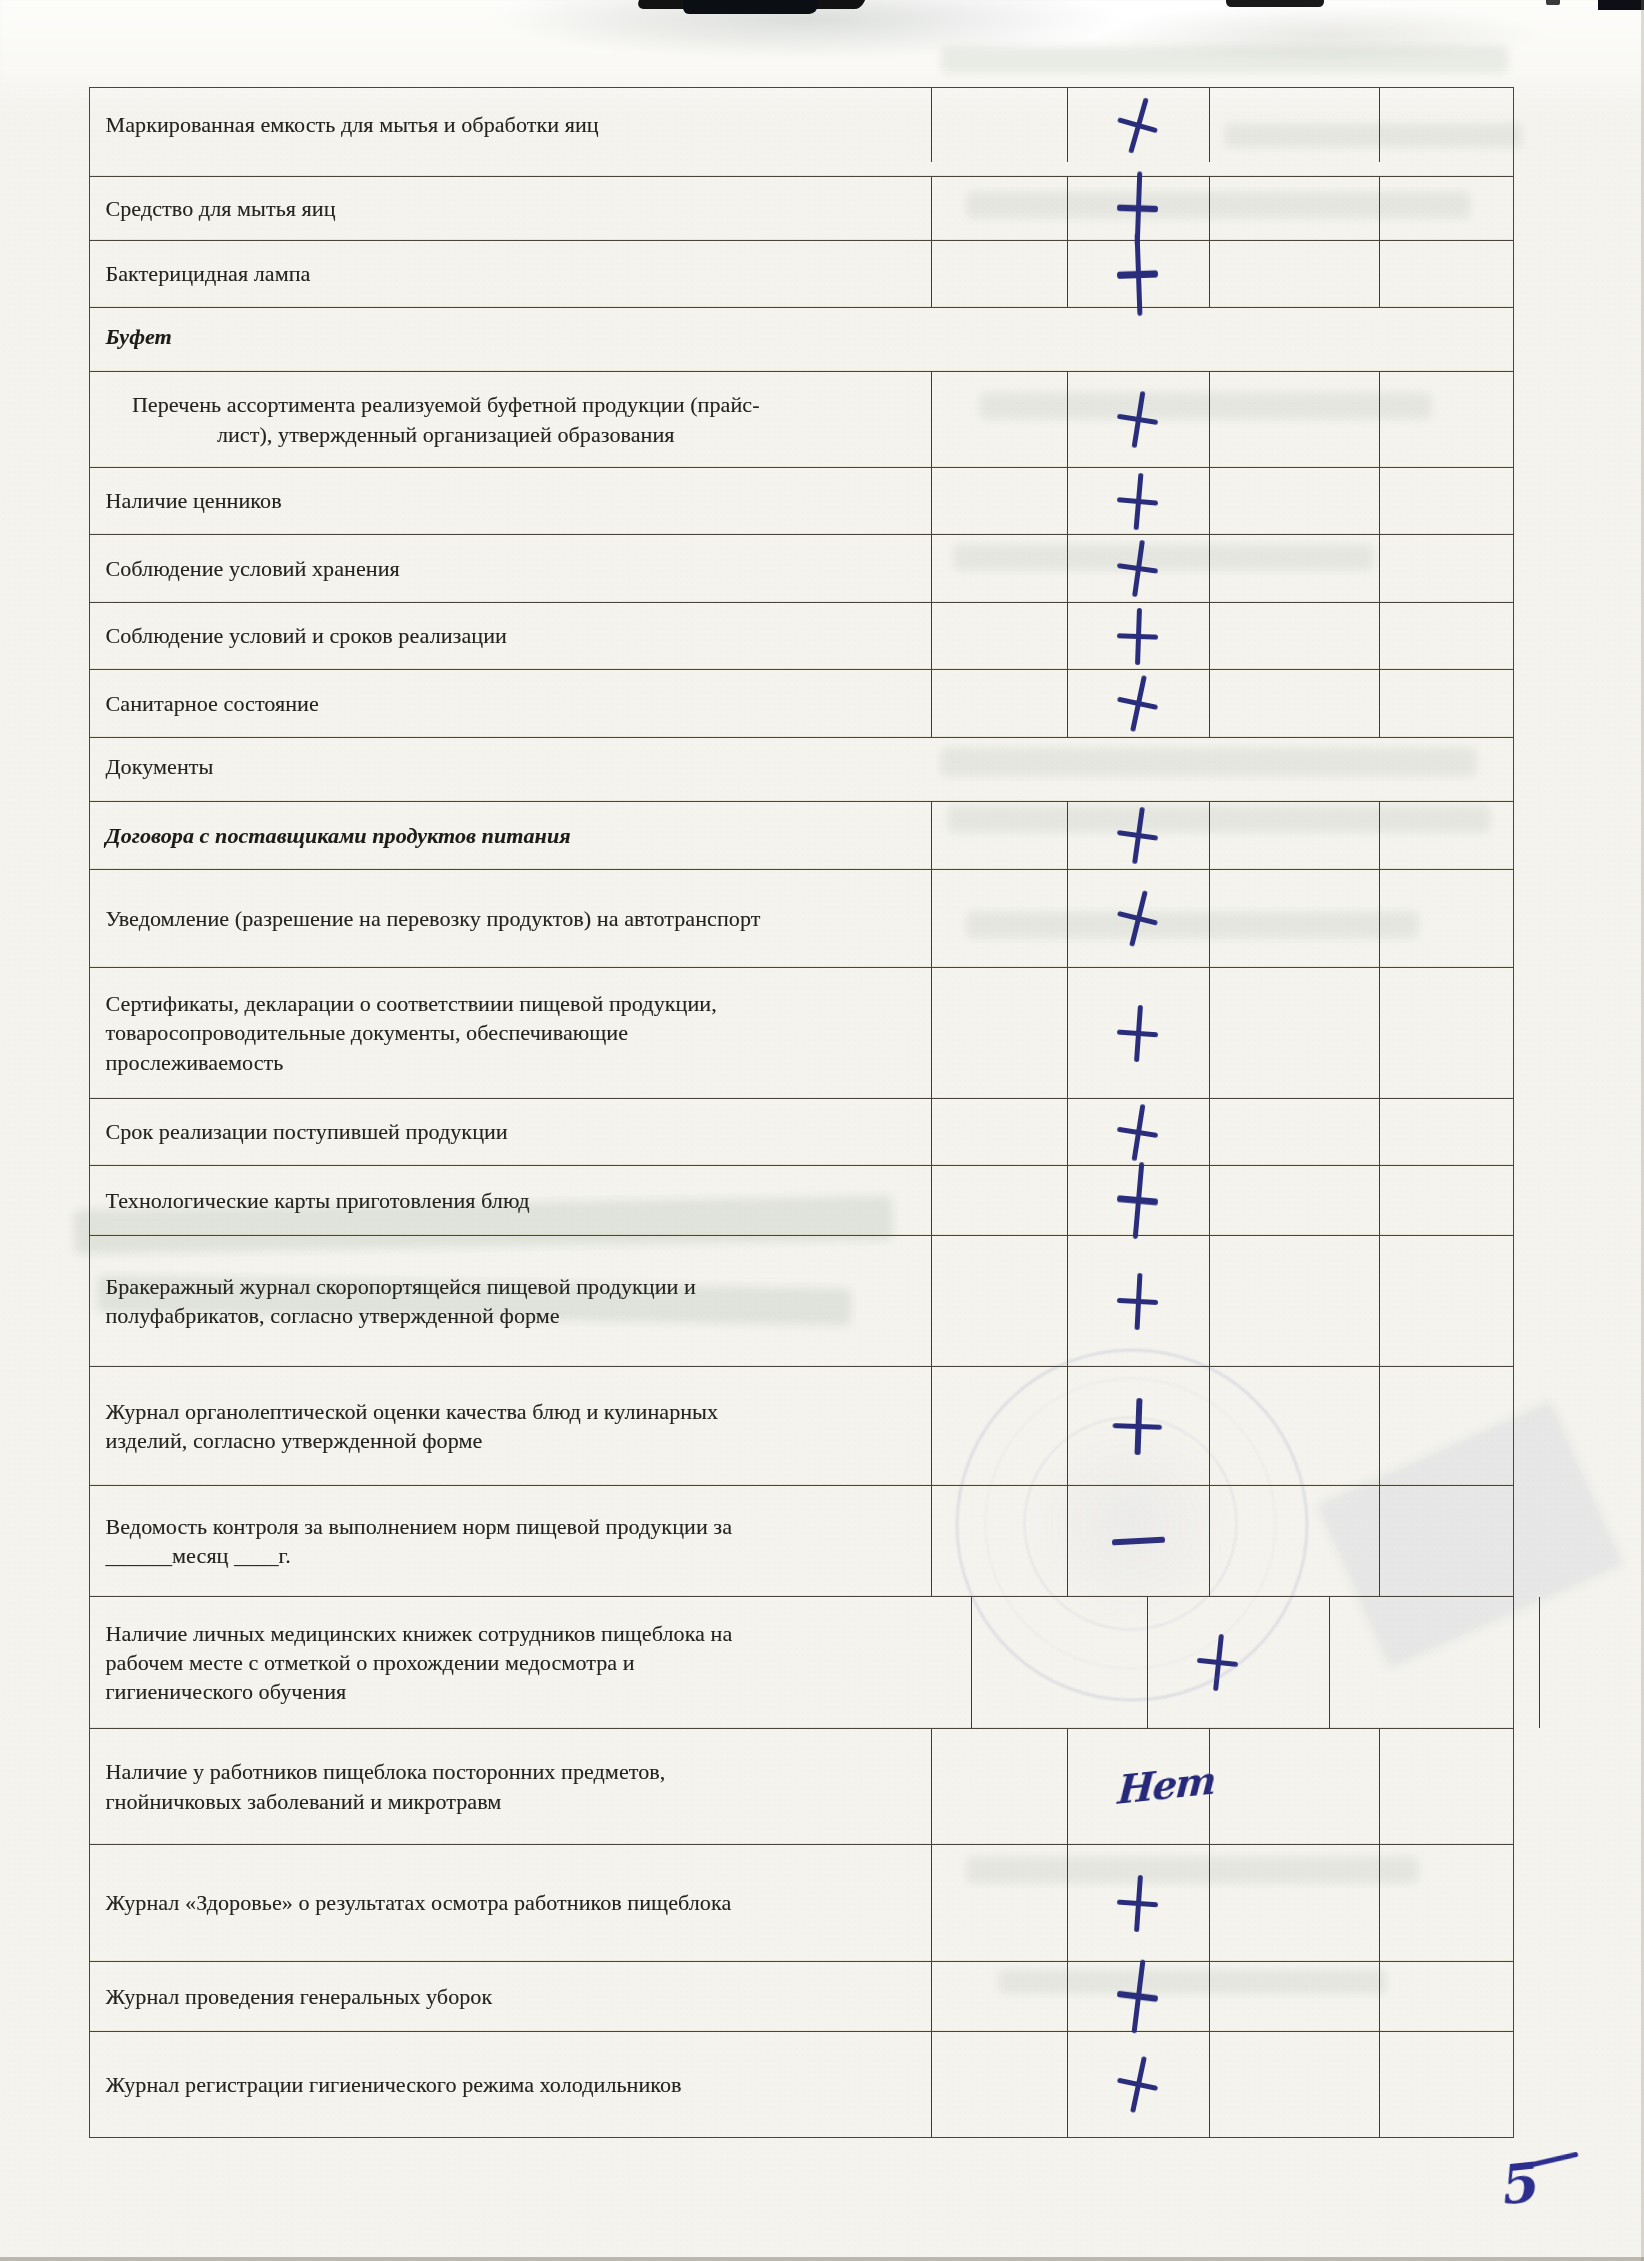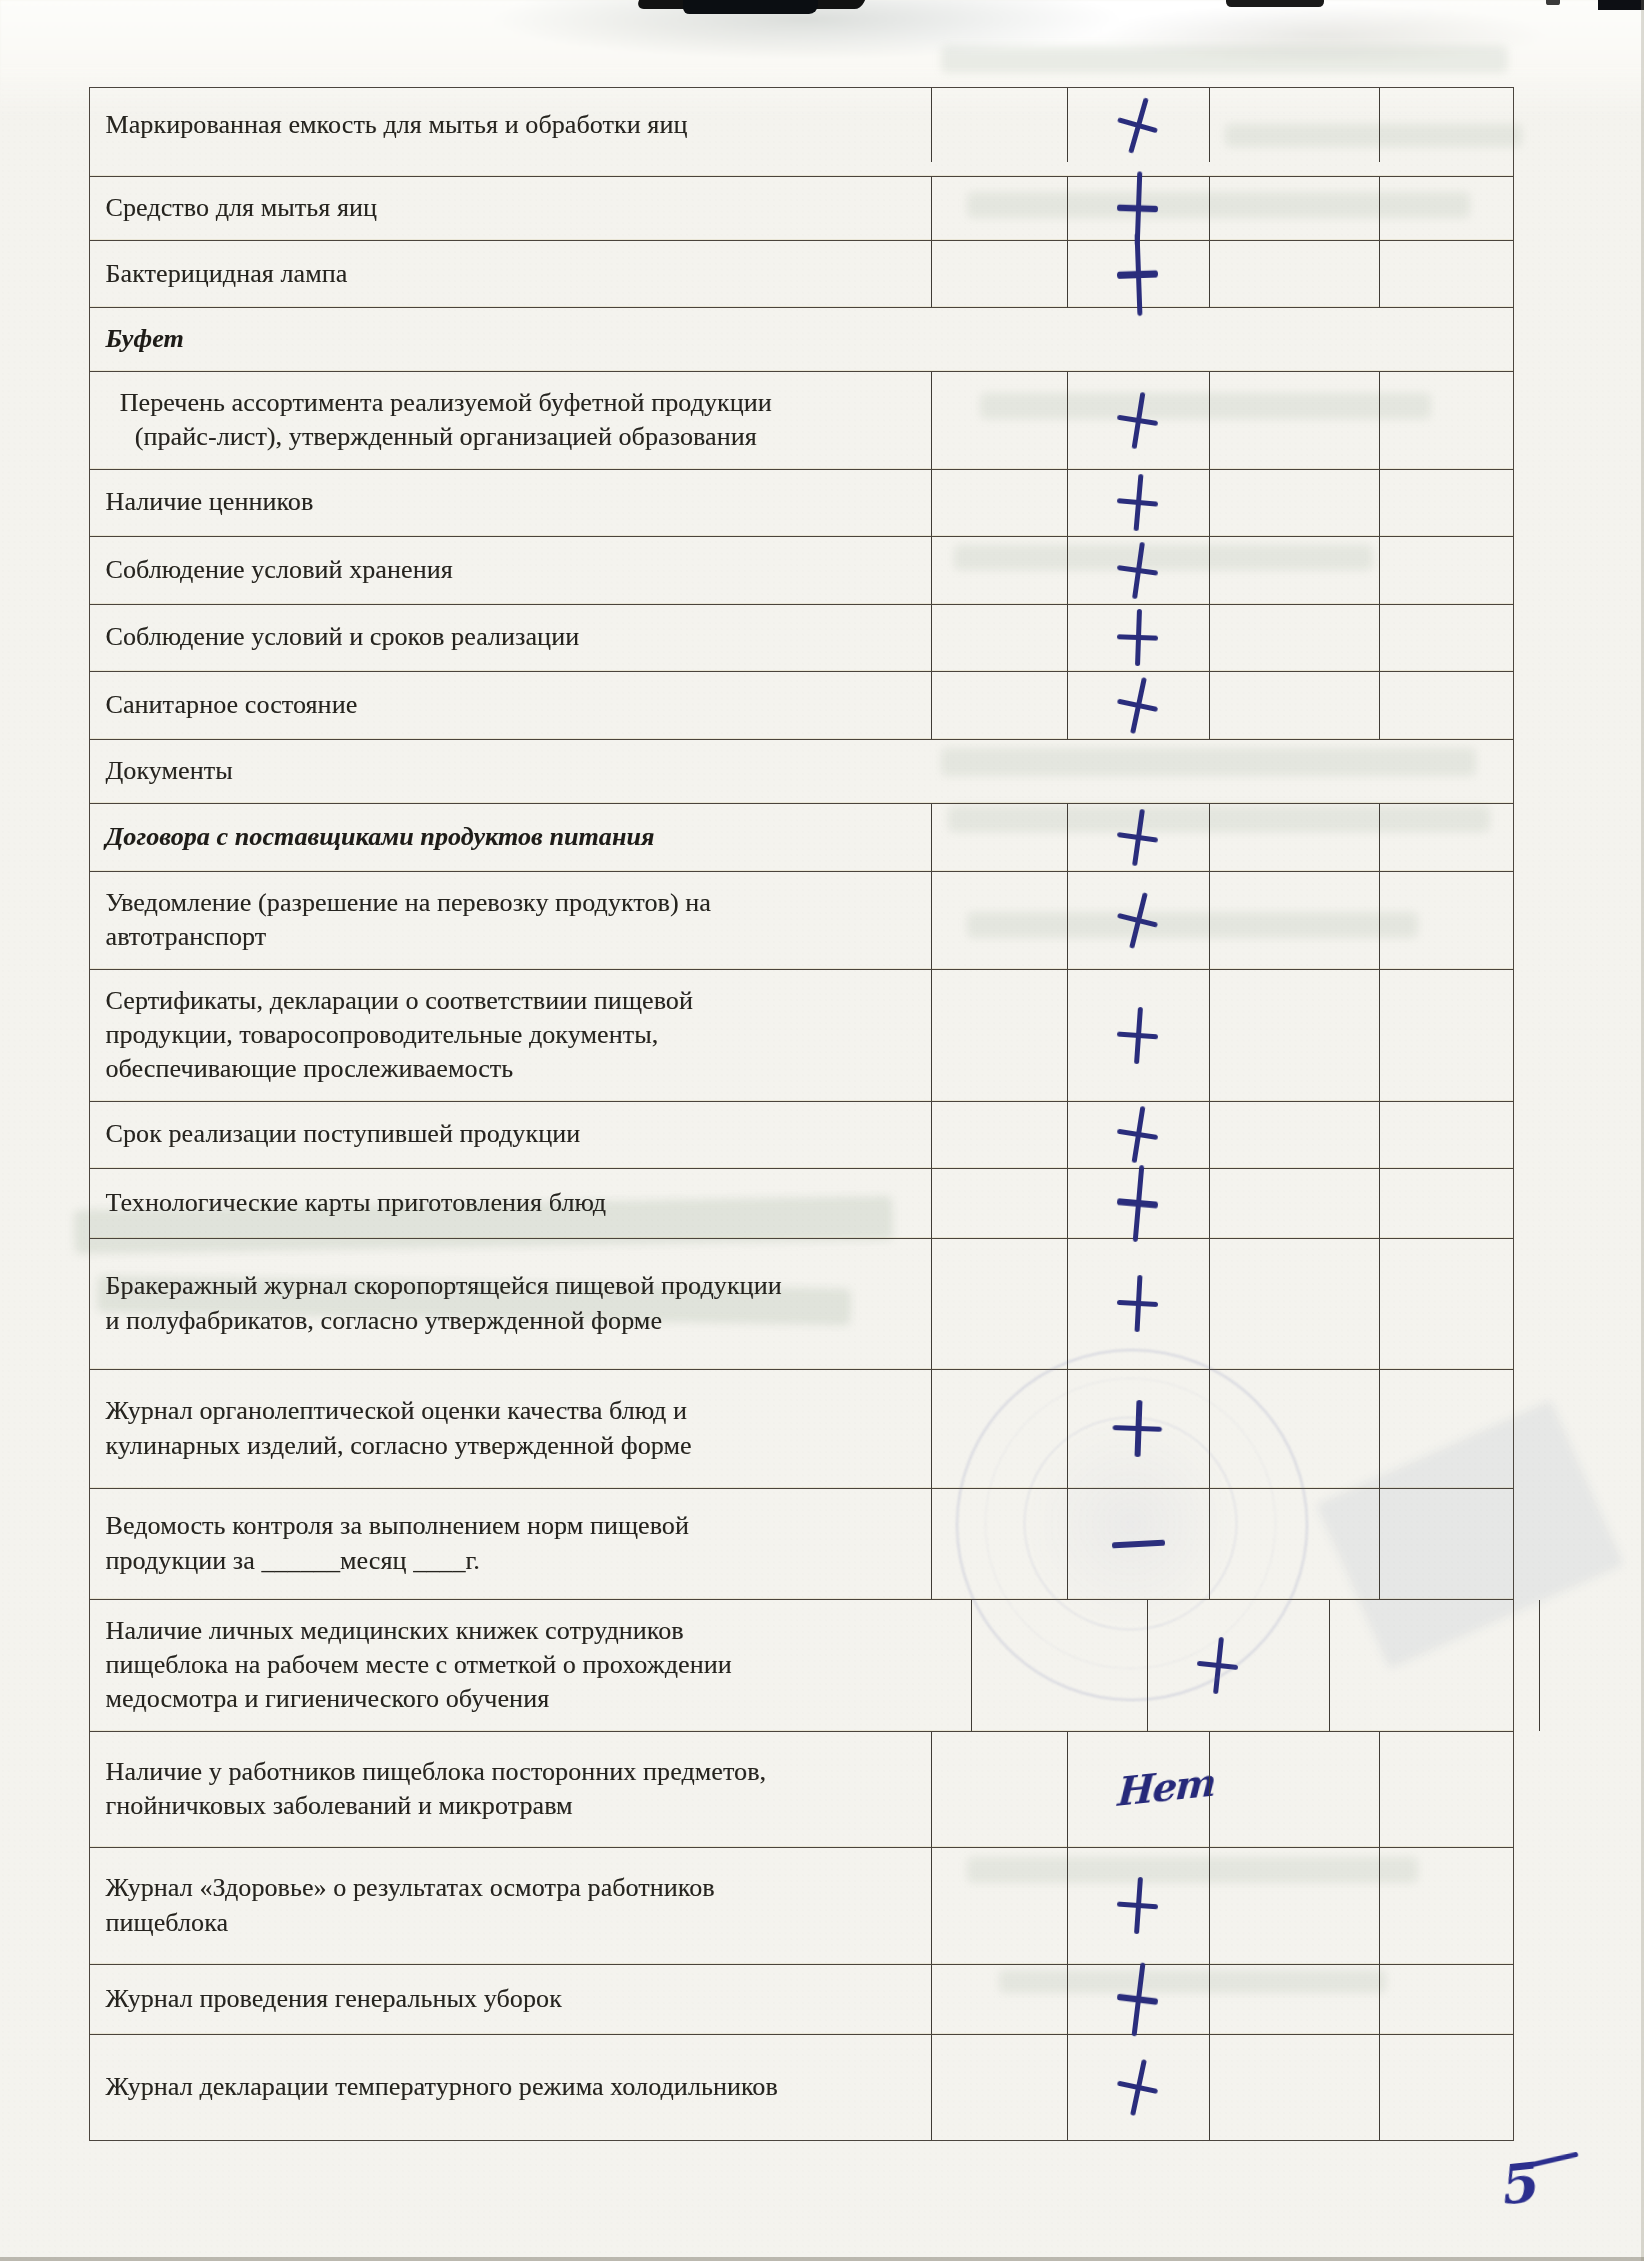--- a/index.html
+++ b/index.html
@@ -42,21 +42,21 @@
     background:transparent;
   }
   .row{display:grid;grid-template-columns:59.1% 9.55% 10.0% 11.9% 9.45%;box-sizing:border-box;}
   .row + .row{border-top:1.3px solid #4a443c;box-shadow:0 -0.6px 0 rgba(180,160,80,0.25);}
   .row.section{display:block;}
   .cell{box-sizing:border-box;position:relative;display:flex;align-items:center;justify-content:center;}
   .cell.c{border-left:1.3px solid #3f3b35;}
   .label-cell{
     justify-content:flex-start;
     padding:14px 145px 14px 15.5px;
-    font-size:26px;line-height:1.32;color:#26241f;
+    font-size:22px;line-height:1.32;color:#26241f;
     letter-spacing:0.1px;
     text-shadow:0.3px 0.3px 0.5px rgba(50,48,42,0.35);
   }
   .label-cell.bold{font-weight:bold;color:#1e1c18;font-style:italic;}
   .section .label-cell{padding-right:39px;}
   
   .plus{position:relative;width:45px;height:57px;filter:blur(0.3px);}
   .plus::before{content:"";position:absolute;left:1.3px;top:26px;width:41px;height:5.2px;background:#2a2d7c;border-radius:2.6px;}
   .plus::after{content:"";position:absolute;left:20px;top:0;width:5.2px;height:57px;background:#2a2d7c;border-radius:2.6px;}
   .minus{width:53px;height:5.8px;background:#2a2d7c;border-radius:2.6px;filter:blur(0.3px);}
@@ -305,21 +305,21 @@
       <div class="row" style="min-height: 70px;">
         <div class="cell label-cell">Журнал проведения генеральных уборок</div>
         <div class="cell c"></div>
         <div class="cell c">
           <div class="plus" style="transform: rotate(7deg) scaleY(1.3);"></div>
         </div>
         <div class="cell c"></div>
         <div class="cell c"></div>
       </div>
       <div class="row" style="min-height: 106px;">
-        <div class="cell label-cell">Журнал декларации температурного режима холодильников</div>
+        <div class="cell label-cell">Журнал регистрации гигиенического режима холодильников</div>
         <div class="cell c"></div>
         <div class="cell c">
           <div class="plus" style="transform: rotate(12deg);"></div>
         </div>
         <div class="cell c"></div>
         <div class="cell c"></div>
       </div>
     </div>
 
   <div class="stamp">

